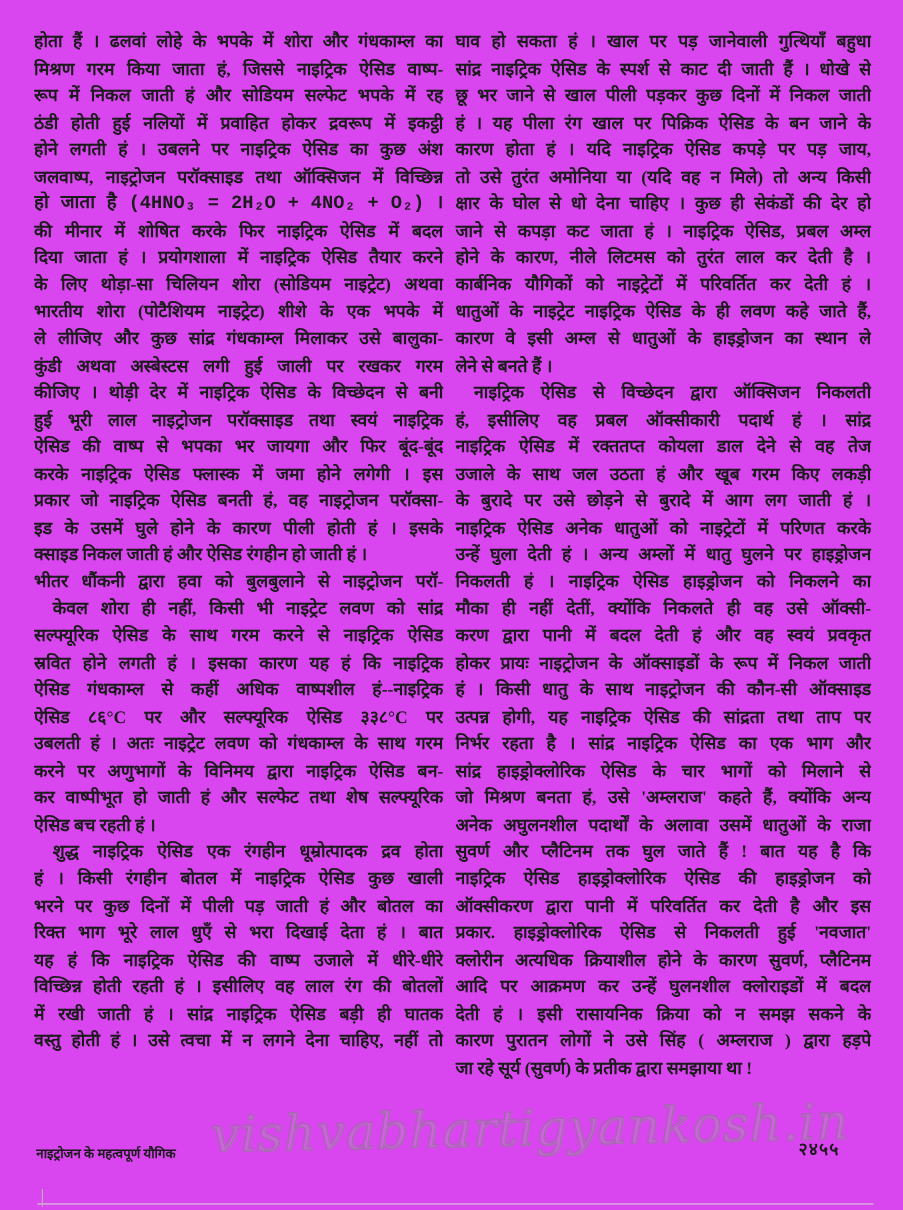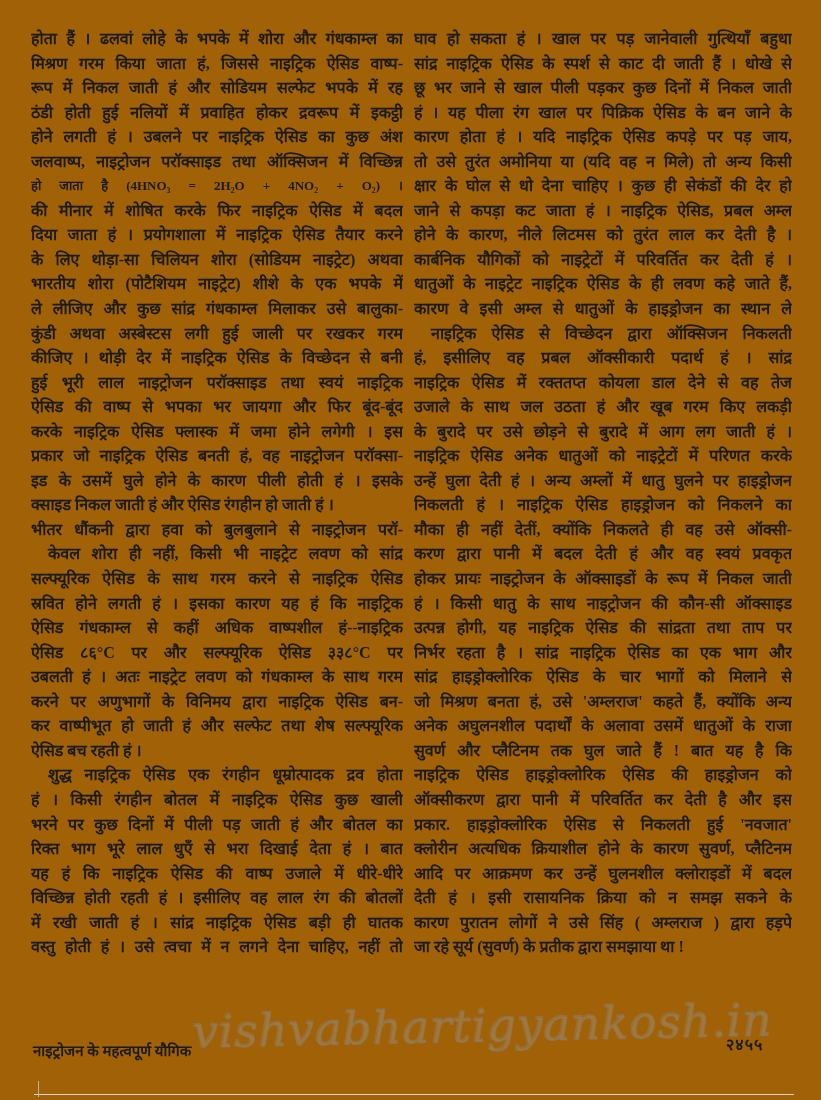--- a/index.html
+++ b/index.html
@@ -1,35 +1,35 @@
 <!DOCTYPE html>
 <html><head>
 <meta charset="utf-8">
 <style>
   html,body{margin:0;padding:0;}
   body{
     width:821px;height:1100px;overflow:hidden;position:relative;
     background:#fdfdfc;
     font-family:"Liberation Serif","DejaVu Serif",serif;
   }
-  .page{position:absolute;inset:0;background:#a16207;}
+  .page{position:absolute;inset:0;background:#d946ef;}
   .col{position:absolute;top:27px;}
   .col-left{left:31px;width:372px;}
   .col-right{left:414px;width:378px;}
   .line{
     font-size:16px;line-height:24.55px;height:24.55px;overflow:hidden;
     color:#1b1b1b;font-weight:700;
     text-align:justify;text-align-last:justify;
   }
   .line.end{text-align-last:left;}
   .line.indent{text-indent:17px;}
-  .line.eq{font-family:Liberation Serif, serif;font-size:13px;}
+  .line.eq{font-family:Liberation Mono, monospace;font-size:17px;}
   .footer-title{
     position:absolute;left:33px;top:1040px;
-    font-size:15px;font-weight:700;color:#1b1b1b;
+    font-size:12px;font-weight:700;color:#1b1b1b;
   }
   .page-num{
     position:absolute;left:726px;top:1033px;
     font-size:16px;font-weight:700;color:#1b1b1b;letter-spacing:1px;
   }
   .watermark{
     position:absolute;left:192px;top:1000px;width:480px;
     font-family:"DejaVu Serif",serif;font-style:italic;
     font-size:45px;letter-spacing:1px;white-space:nowrap;
     color:rgba(255,255,255,0.05);
@@ -99,20 +99,21 @@
       <div class="line">छू भर जाने से खाल पीली पड़कर कुछ दिनों में निकल जाती</div>
       <div class="line">हं । यह पीला रंग खाल पर पिक्रिक ऐसिड के बन जाने के</div>
       <div class="line">कारण होता हं । यदि नाइट्रिक ऐसिड कपड़े पर पड़ जाय,</div>
       <div class="line">तो उसे तुरंत अमोनिया या (यदि वह न मिले) तो अन्य किसी</div>
       <div class="line">क्षार के घोल से धो देना चाहिए । कुछ ही सेकंडों की देर हो</div>
       <div class="line">जाने से कपड़ा कट जाता हं । नाइट्रिक ऐसिड, प्रबल अम्ल</div>
       <div class="line">होने के कारण, नीले लिटमस को तुरंत लाल कर देती है ।</div>
       <div class="line">कार्बनिक यौगिकों को नाइट्रेटों में परिवर्तित कर देती हं ।</div>
       <div class="line">धातुओं के नाइट्रेट नाइट्रिक ऐसिड के ही लवण कहे जाते हैं,</div>
       <div class="line">कारण वे इसी अम्ल से धातुओं के हाइड्रोजन का स्थान ले</div>
+      <div class="line end">लेने से बनते हैं ।</div>
       <div class="line indent">नाइट्रिक ऐसिड से विच्छेदन द्वारा ऑक्सिजन निकलती</div>
       <div class="line">हं, इसीलिए वह प्रबल ऑक्सीकारी पदार्थ हं । सांद्र</div>
       <div class="line">नाइट्रिक ऐसिड में रक्ततप्त कोयला डाल देने से वह तेज</div>
       <div class="line">उजाले के साथ जल उठता हं और खूब गरम किए लकड़ी</div>
       <div class="line">के बुरादे पर उसे छोड़ने से बुरादे में आग लग जाती हं ।</div>
       <div class="line">नाइट्रिक ऐसिड अनेक धातुओं को नाइट्रेटों में परिणत करके</div>
       <div class="line">उन्हें घुला देती हं । अन्य अम्लों में धातु घुलने पर हाइड्रोजन</div>
       <div class="line">निकलती हं । नाइट्रिक ऐसिड हाइड्रोजन को निकलने का</div>
       <div class="line">मौका ही नहीं देतीं, क्योंकि निकलते ही वह उसे ऑक्सी-</div>
       <div class="line">करण द्वारा पानी में बदल देती हं और वह स्वयं प्रवकृत</div>

